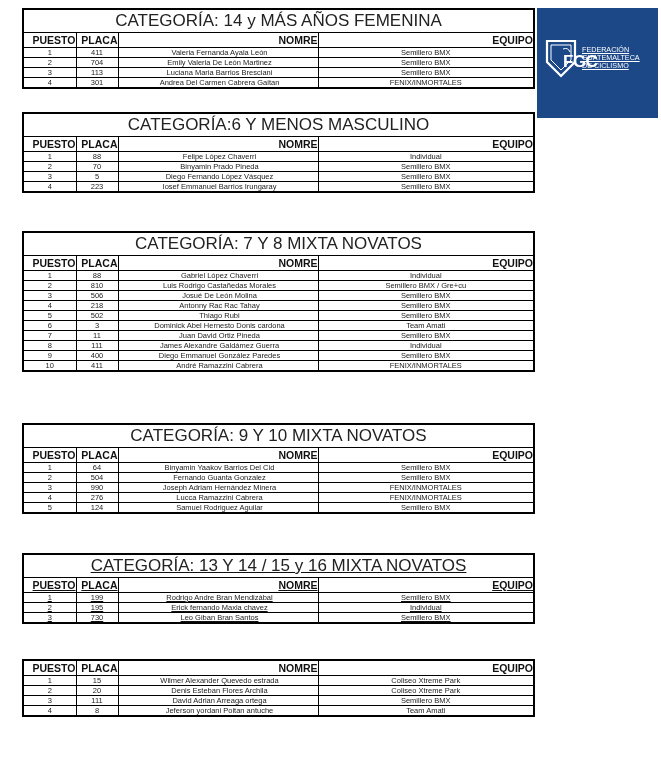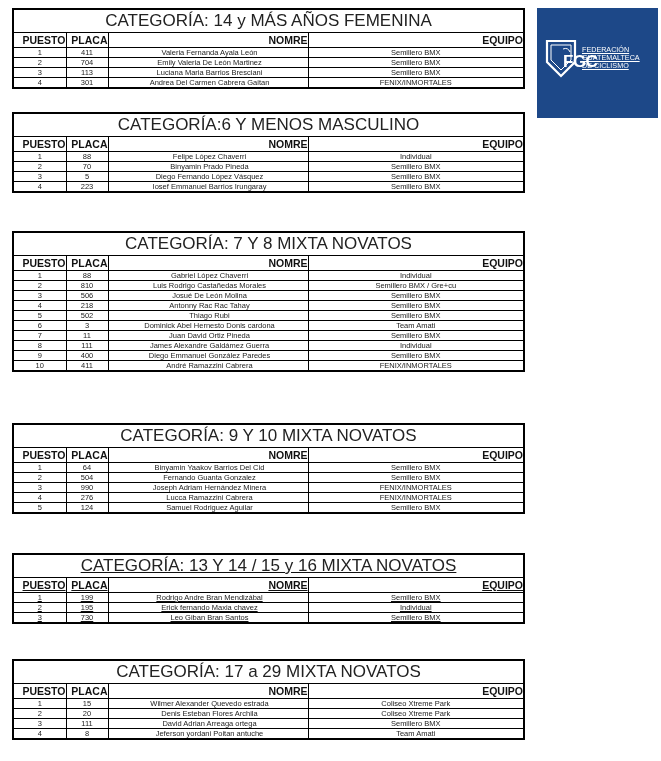--- a/index.html
+++ b/index.html
@@ -1,18 +1,18 @@
 <!DOCTYPE html>
 <html><head>
 <meta charset="utf-8">
 <style>
   html, body { margin: 0; padding: 0; background: #ffffff; }
   body { width: 661px; height: 761px; position: relative; overflow: hidden;
          font-family: "Liberation Sans", sans-serif; color: #111; }
-  .cat-table { position: absolute; left: 12px; width: 511px; border-collapse: collapse;
+  .cat-table { position: absolute; left: 22px; width: 511px; border-collapse: collapse;
                border: 2px solid #000; table-layout: fixed; padding-left: 43px; }
   .cat-table td, .cat-table th { border: 1px solid #000; padding: 0; overflow: hidden; white-space: nowrap; }
   .cat-title { font-size: 17px; font-weight: normal; text-align: center; height: 22px; line-height: 22px;
                font-family: "Liberation Sans", sans-serif; color: #222; }
   .head-row th { font-size: 10.5px; font-weight: bold; height: 14px; line-height: 14px; text-align: right; color: #111; }
   .data-row td { font-size: 7.5px; height: 9px; line-height: 9px; color: #222; }
   .c-center { text-align: center; }
   .c-name { text-align: center; padding-left: 3px !important; }
   .logo { position: absolute; left: 537px; top: 8px; width: 121px; height: 110px; background: #1d4888; }
   .logo .shield { position: absolute; left: 8px; top: 30px; width: 32px; height: 40px; }
@@ -290,23 +290,20 @@
       </tbody>
     </table>
     <table class="cat-table" style="top: 659px;">
       <colgroup>
         <col style="width:53px">
         <col style="width:42px">
         <col style="width:200px">
         <col style="width:216px">
       </colgroup>
       <tbody>
-        <tr>
-          <th colspan="4" class="cat-title">CATEGORÍA: 17 a 29 MIXTA NOVATOS</th>
-        </tr>
         <tr class="head-row">
     <th>PUESTO</th>
     <th>PLACA</th>
     <th>NOMRE</th>
     <th>EQUIPO</th>
         </tr>
         <tr class="data-row">
       <td class="c-center">1</td>
       <td class="c-center">15</td>
       <td class="c-name">Wilmer Alexander  Quevedo estrada</td>

